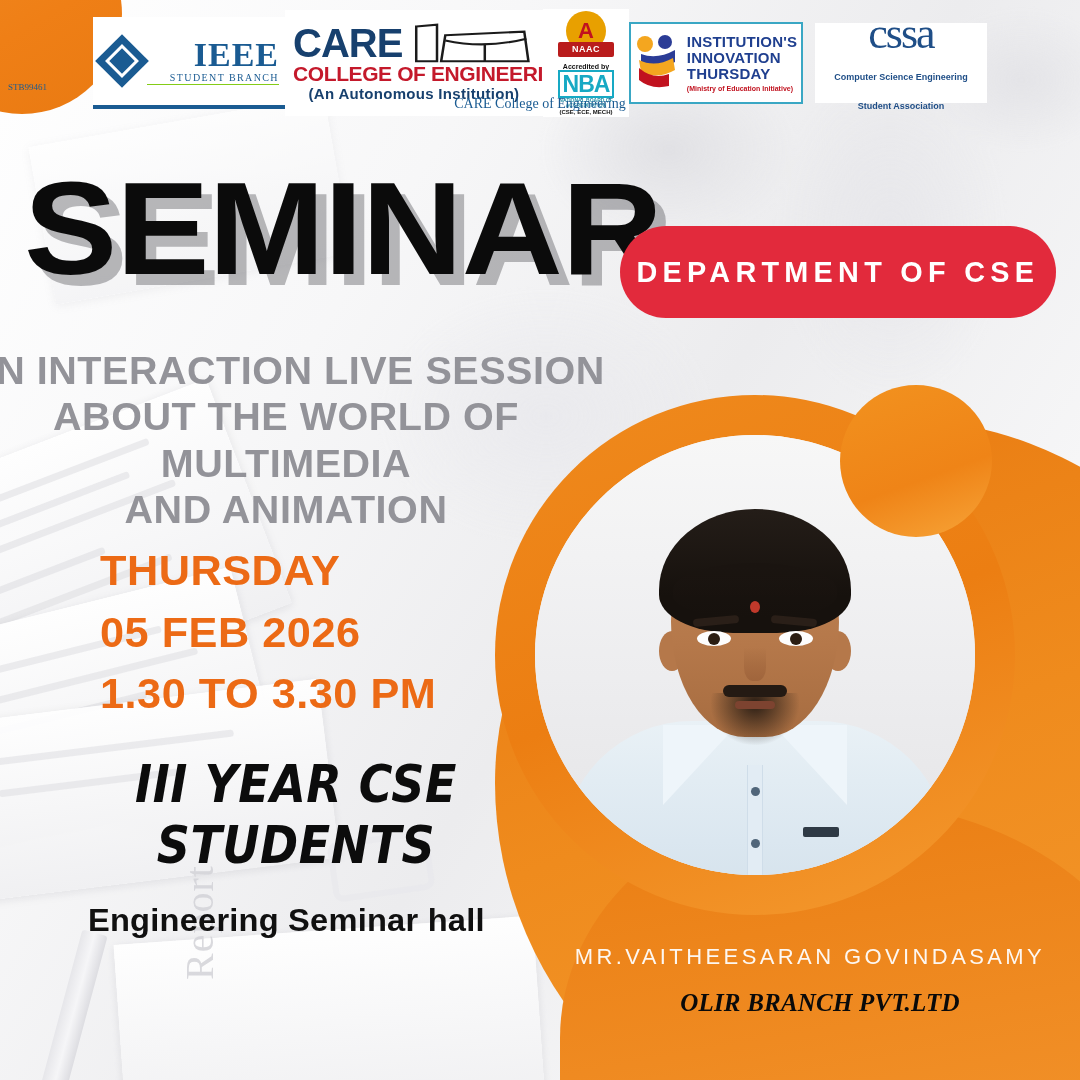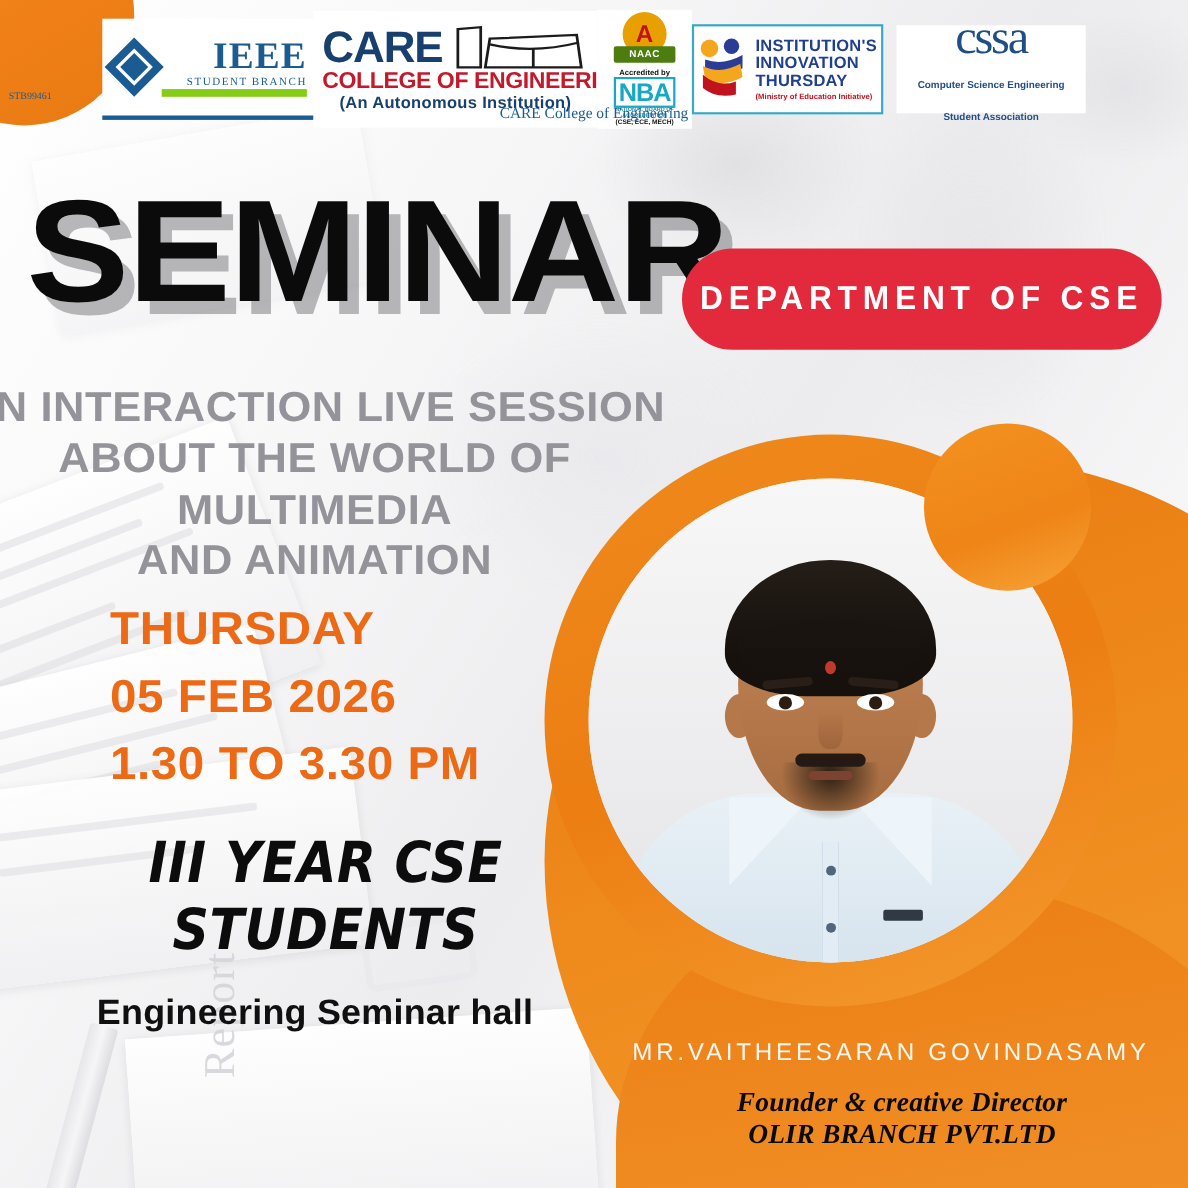--- a/index.html
+++ b/index.html
@@ -301,21 +301,21 @@
     font-weight: bold;
     font-size: 34px;
     color: #1a5b92;
     letter-spacing: 1px;
   }
   .ieee-sub {
     font-family: "Liberation Serif", serif;
     font-size: 10px;
     color: #1a5b92;
     letter-spacing: 1.4px;
-    border-bottom: 7px solid #84cc16;
+    border-bottom: 1px solid #84cc16;
     padding-bottom: 1px;
     margin-top: 1px;
   }
   .ieee-stb {
     position: absolute;
     left: 8px; bottom: 26px;
     font-family: "Liberation Serif", serif;
     font-size: 9px;
     color: #1a5b92;
   }
@@ -385,21 +385,21 @@
     display: flex; align-items: center; justify-content: center;
   }
   .naac-circle b {
     color: #c1121f; font-size: 22px;
     font-family: "Liberation Sans", sans-serif;
     line-height: 1;
   }
   .naac-ribbon {
     position: absolute; left: 0; bottom: 2px;
     width: 56px; height: 15px;
-    background: #4d7c0f;
+    background: #b91c1c;
     border-radius: 2px;
     color: #fff;
     font-size: 9px;
     font-weight: bold;
     display: flex; align-items: center; justify-content: center;
     letter-spacing: .5px;
   }
   .nba-box { text-align: center; line-height: 1.05; }
   .nba-acc {
     font-size: 7px; font-weight: bold; color: #111;
@@ -738,17 +738,16 @@
 
   <div class="audience">
     <div>III YEAR CSE</div>
     <div>STUDENTS</div>
   </div>
 
   <div class="venue">Engineering Seminar hall</div>
 
   <div class="speaker-name">MR.VAITHEESARAN GOVINDASAMY</div>
   <div class="speaker-role">
-    <div>Founder &amp; creative Director</div>
     <div>OLIR BRANCH PVT.LTD</div>
   </div>
 
 </div>
 
 </body></html>

